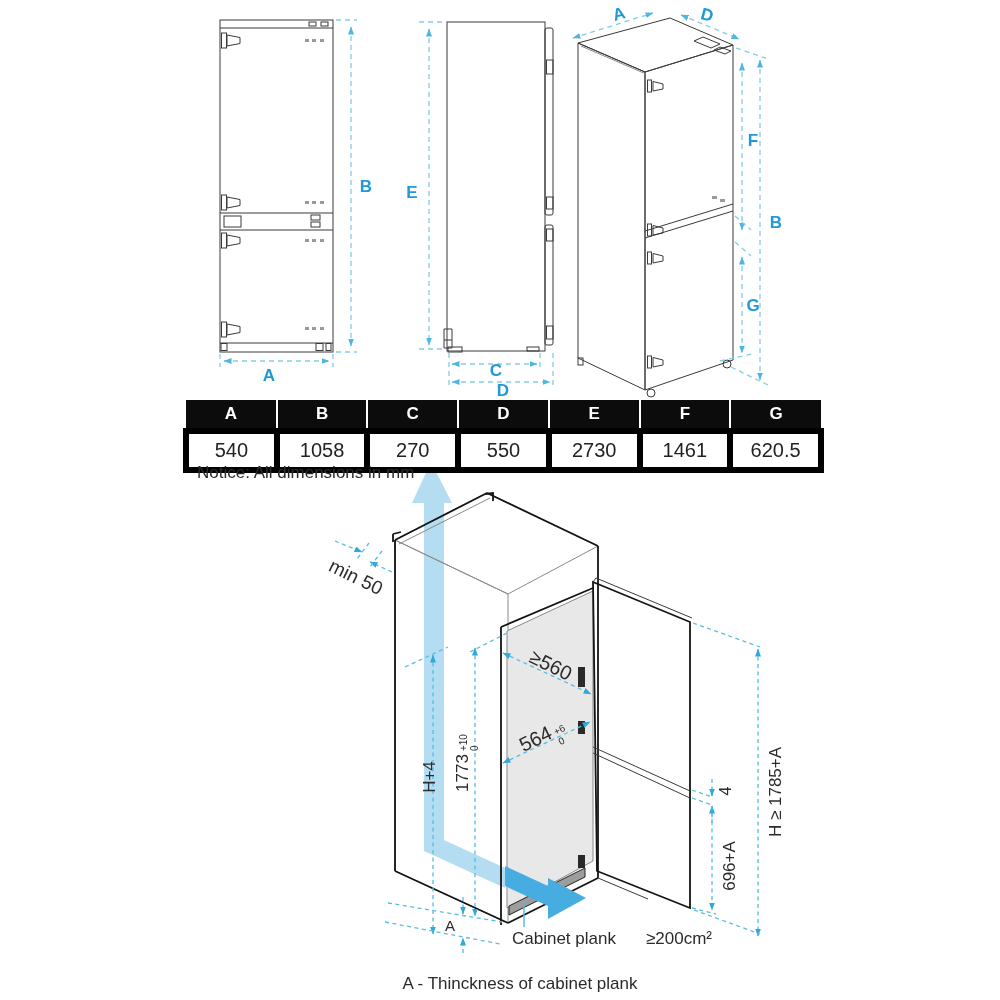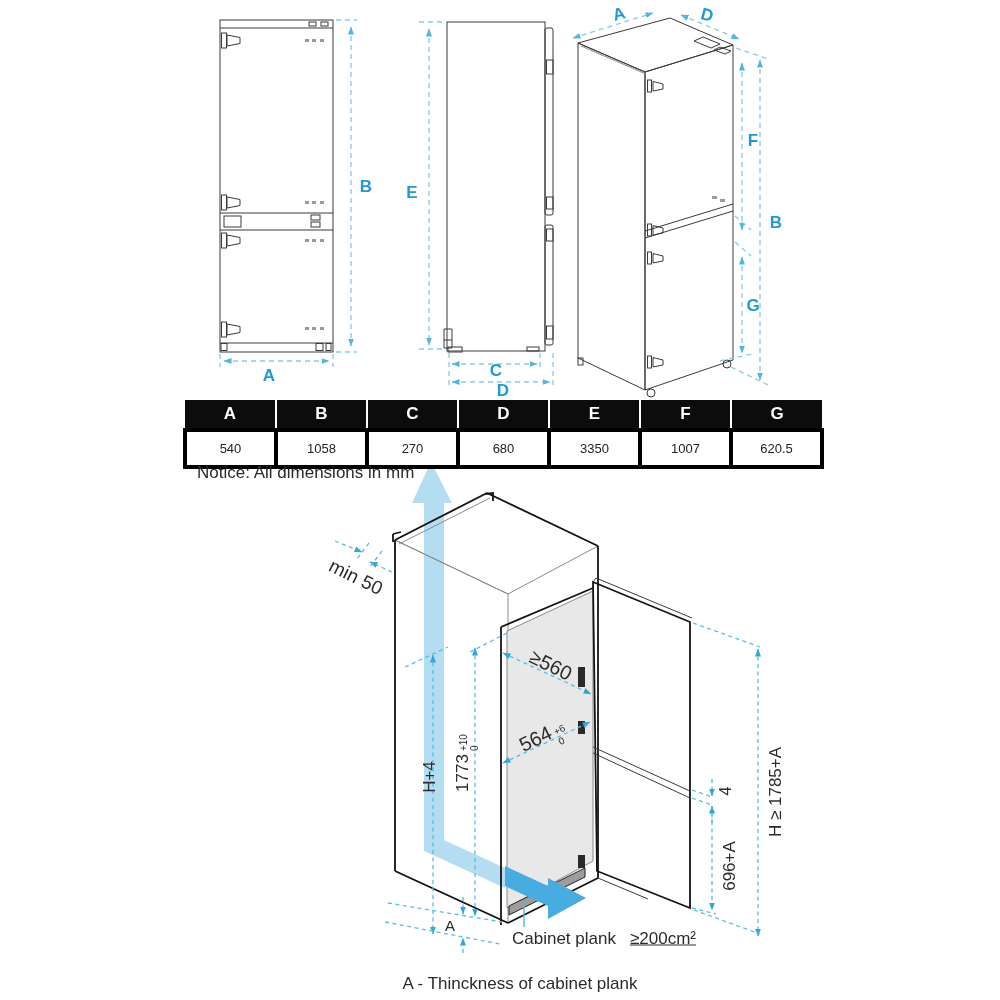--- a/index.html
+++ b/index.html
@@ -17,23 +17,23 @@
   .blue{color:#2199d6;font-weight:700;font-size:17px;}
   .s15{font-size:15px;} .s16{font-size:16px;} .s19{font-size:19px;} .s20{font-size:20px;}
   .tol{display:inline-flex;flex-direction:column;align-items:flex-start;font-size:10px;
        line-height:1.05;margin-left:3px;transform:translateY(-1px);}
   .tol b{font-weight:400;font-style:normal;}
   table.dims{position:absolute;left:183px;top:400px;width:641px;border-collapse:collapse;
        table-layout:fixed;font-family:inherit;}
   table.dims th{background:#0c0c0c;color:#fff;font-weight:700;font-size:17px;height:28px;
        border-left:2px solid #fff;padding:0;text-align:center;}
   table.dims th:first-child{border-left:none;}
-  table.dims td{background:#fff;color:#222;font-weight:400;font-size:13px;height:33px;
-       border:4px solid #000000;padding:0;text-align:center;}
-  .vent-gap{margin-left:14px;text-decoration:underline;}
+  table.dims td{background:#fff;color:#222;font-weight:400;font-size:20px;height:33px;
+       border:6px solid #000000;padding:0;text-align:center;}
+  .vent-gap{margin-left:30px;}
 </style>
 </head>
 <body>
 
 <div class="canvas">
 
 <svg width="1000" height="1000" viewBox="0 0 1000 1000">
   <defs>
     <marker id="mL" markerWidth="9" markerHeight="7" refX="7.5" refY="3" orient="auto-start-reverse" markerUnits="userSpaceOnUse">
       <path d="M0,0 L8,3 L0,6 Z" fill="#4fb5e2"></path>
@@ -265,23 +265,23 @@
       <th>E</th>
       <th>F</th>
       <th>G</th>
     </tr>
   </thead>
   <tbody>
     <tr>
       <td>540</td>
       <td>1058</td>
       <td>270</td>
-      <td>680</td>
-      <td>3350</td>
-      <td>1007</td>
+      <td>550</td>
+      <td>2730</td>
+      <td>1461</td>
       <td>620.5</td>
     </tr>
   </tbody>
 </table>
 
 <div class="lbl-left" style="left:197px;top:472px">Notice: All dimensions in mm</div>
 
 <div class="lbl s19" style="left:356px;top:577px;--r:26deg">min 50</div>
 <div class="lbl" style="left:429px;top:777px;--r:-90deg">H+4</div>
 <div class="lbl" style="left:467px;top:763px;--r:-90deg">

